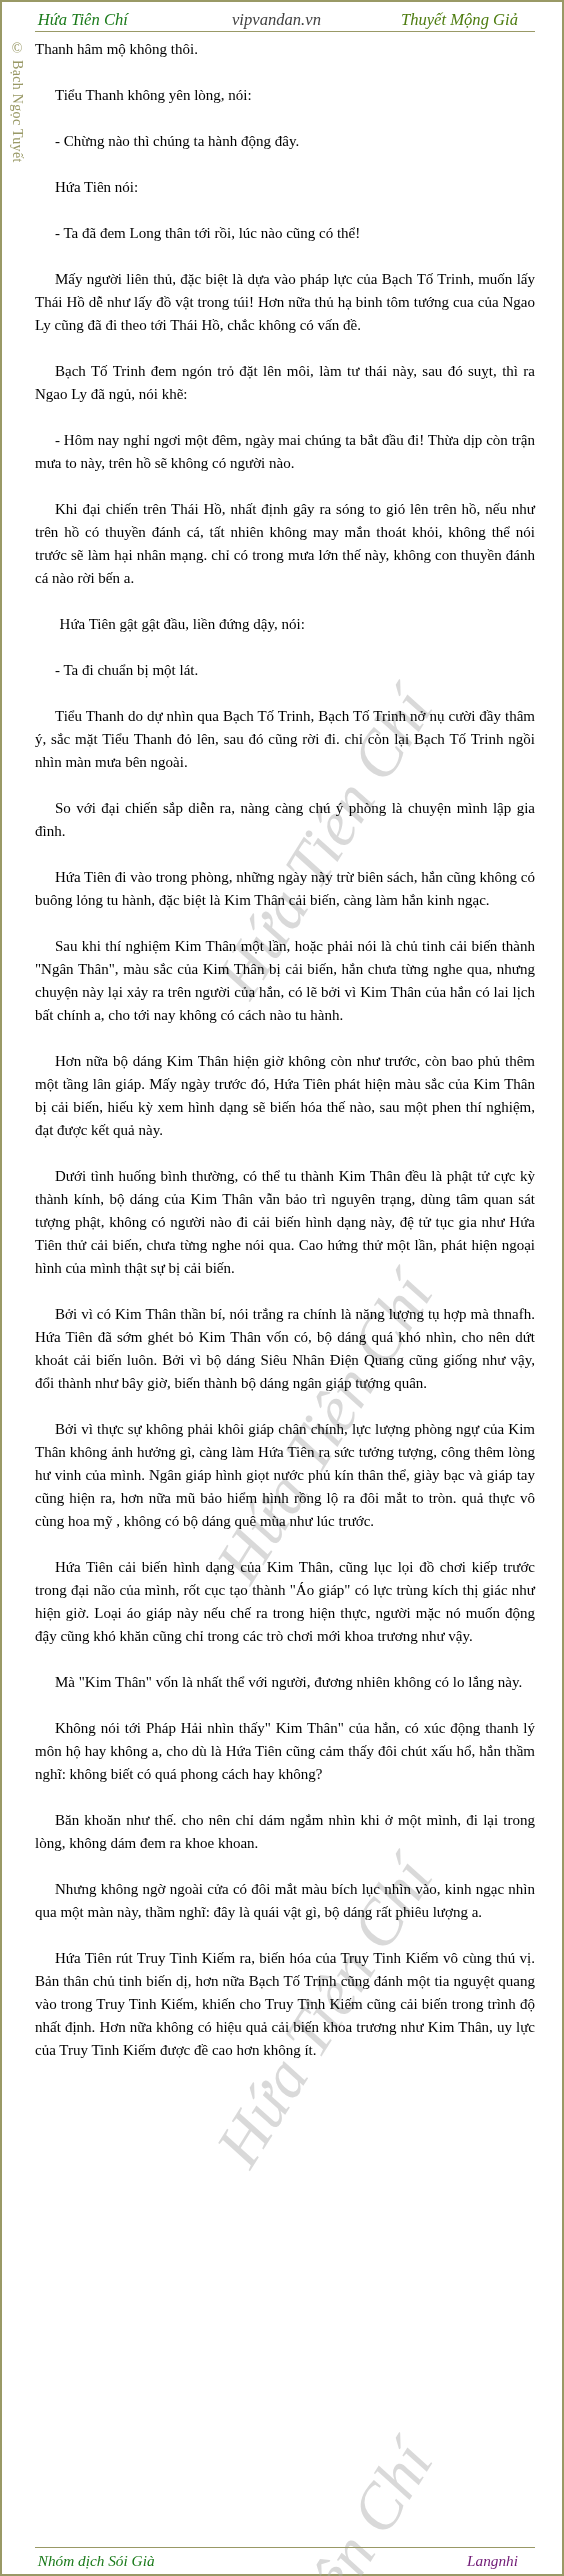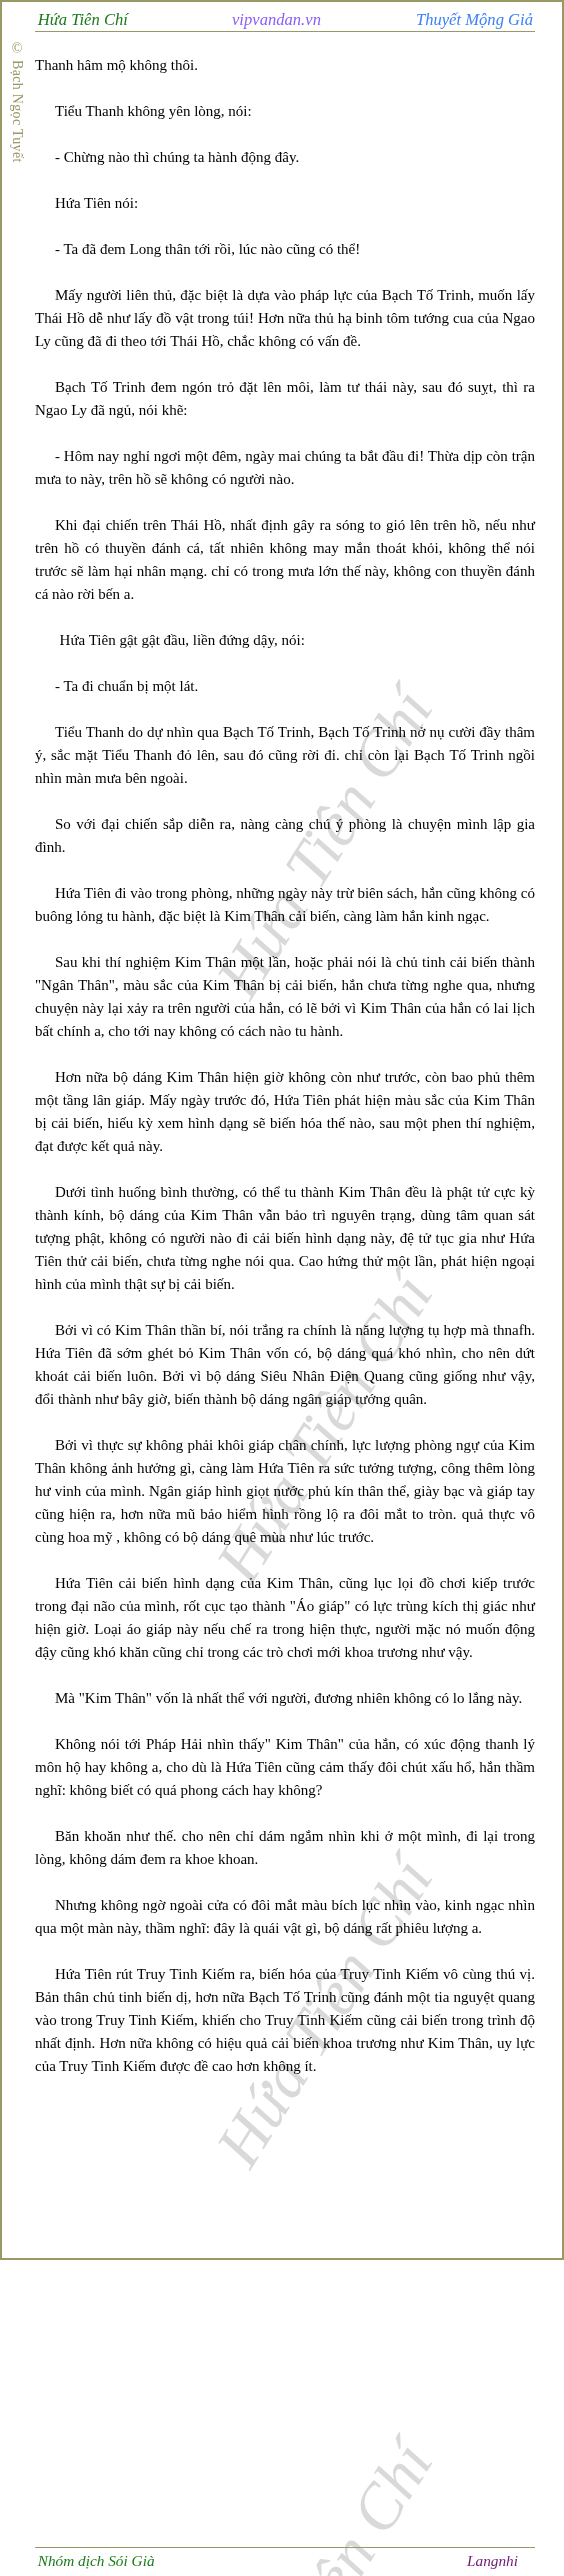--- a/index.html
+++ b/index.html
@@ -1,41 +1,41 @@
 <!DOCTYPE html>
 <html style="font-size:10.6px"><head>
 <meta charset="utf-8">
 <style>
   html, body { margin: 0; padding: 0; background: #fff; }
   body { width: 564px; height: 2576px; position: relative; overflow: hidden; }
   .page {
-    position: absolute; left: 0; top: 0; width: 564px; height: 2260px;
+    position: absolute; left: 0; top: 0; width: 564px; height: 2576px;
     box-sizing: border-box; border: 2px solid #999966; background: #fff;
   }
   .header {
     position: absolute; left: 33px; top: 5.3px; width: 500px; height: 24px;
     border-bottom: 1.3px solid #999966;
     font-family: "Liberation Serif", "DejaVu Serif", serif; font-style: italic; font-size: 16.6px;
   }
   .header .left { position: absolute; left: 2.7px; top: 2.7px; color: #1a7a1a; }
-  .header .mid { position: absolute; left: 197px; top: 2.7px; color: #8b5cf6; }
-  .header .right { position: absolute; right: 2px; top: 2.7px; color: #3b82f6; margin-left: 17px; }
+  .header .mid { position: absolute; left: 197px; top: 2.7px; color: #404040; }
+  .header .right { position: absolute; right: 17px; top: 2.7px; color: #4d7c0f; margin-left: 17px; }
   .side {
     position: absolute; left: 6.6px; top: 39px;
     writing-mode: vertical-rl;
     font-family: "Liberation Serif", "DejaVu Serif", serif; font-size: 14px;
     color: #999966; letter-spacing: 0.3px;
   }
   .content {
     position: absolute; left: 33px; top: 36px; width: 500px;
     font-family: "Liberation Serif", "DejaVu Serif", serif;
     font-size: 15px; line-height: 23px; color: #000;
   }
   .content p { margin: 0 0 23px 0; text-align: justify; text-indent: 20px; }
-  .content p.noindent { text-indent: 0; margin-top: 16px; }
+  .content p.noindent { text-indent: 0; }
   .content p.dialog { text-indent: 20px; }
   .content p.extra { text-indent: 24.6px; }
   .footer {
     position: absolute; left: 33px; top: 2545px; width: 500px; height: 26.6px;
     border-top: 1.3px solid #999966;
     font-family: Liberation Serif, serif; font-style: italic; font-size: 15.3px;
   }
   .footer .left { position: absolute; left: 2.7px; top: 4px; color: #1a7a1a; }
   .footer .right { position: absolute; right: 17px; top: 4px; color: #701a75; }
   .wm {

